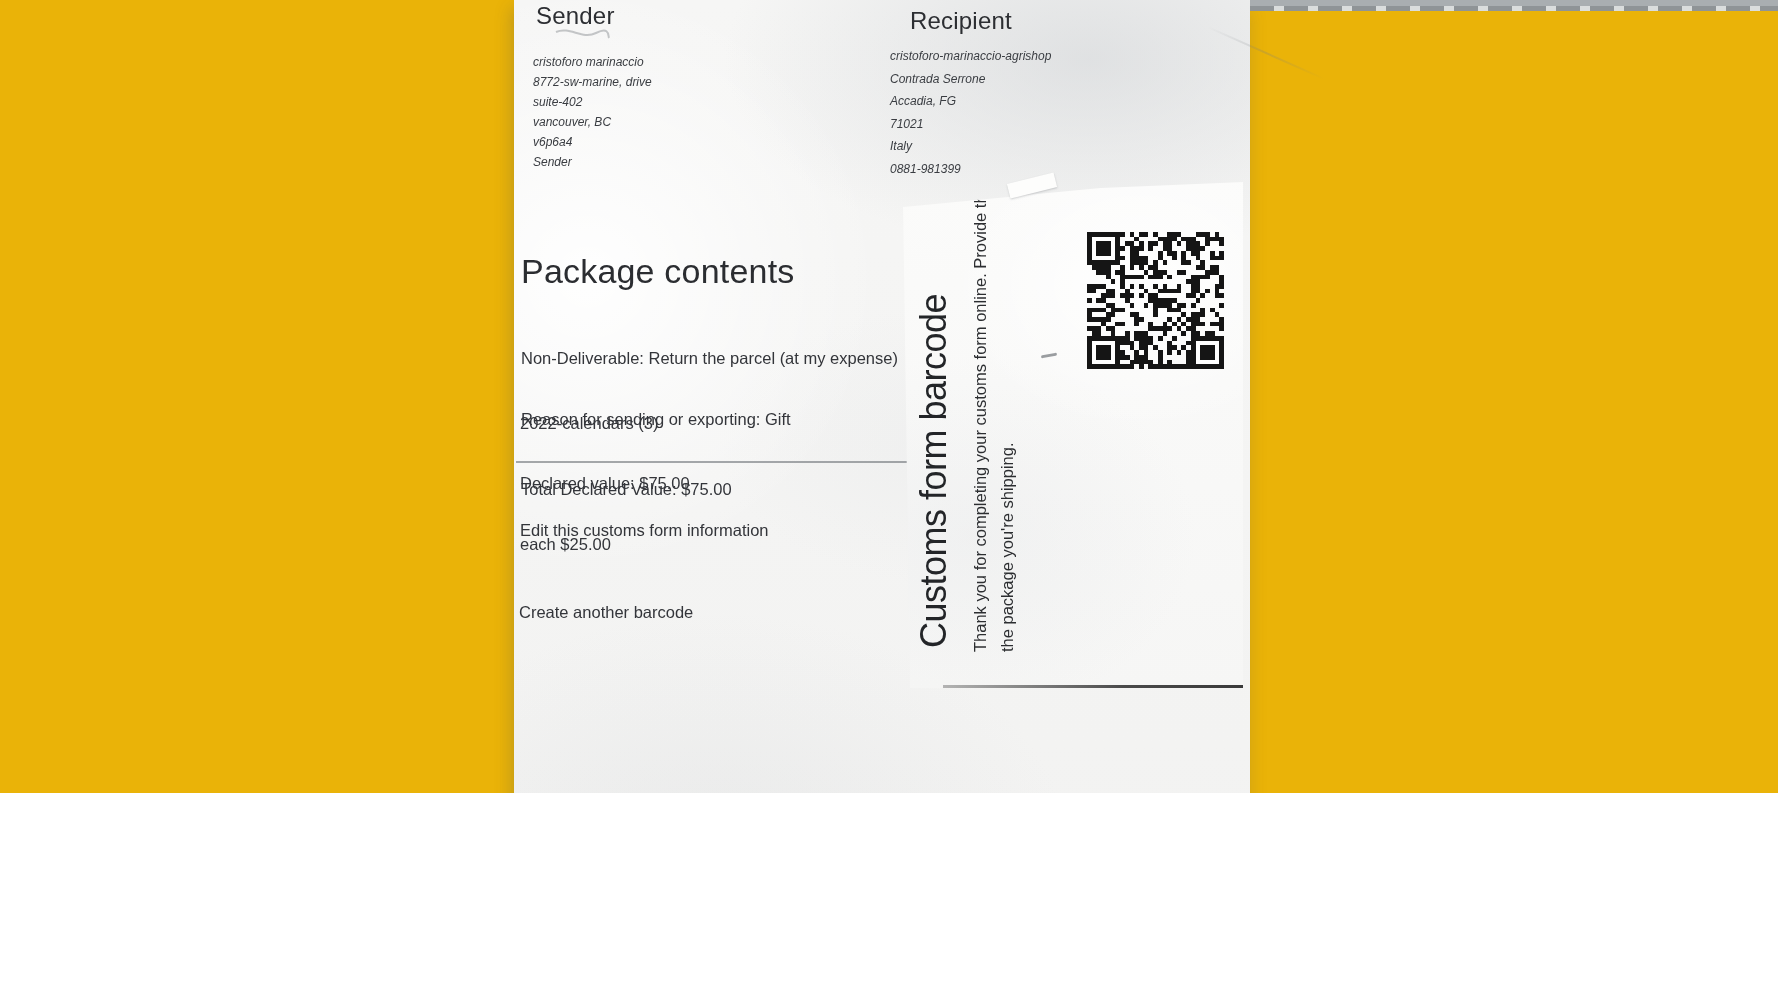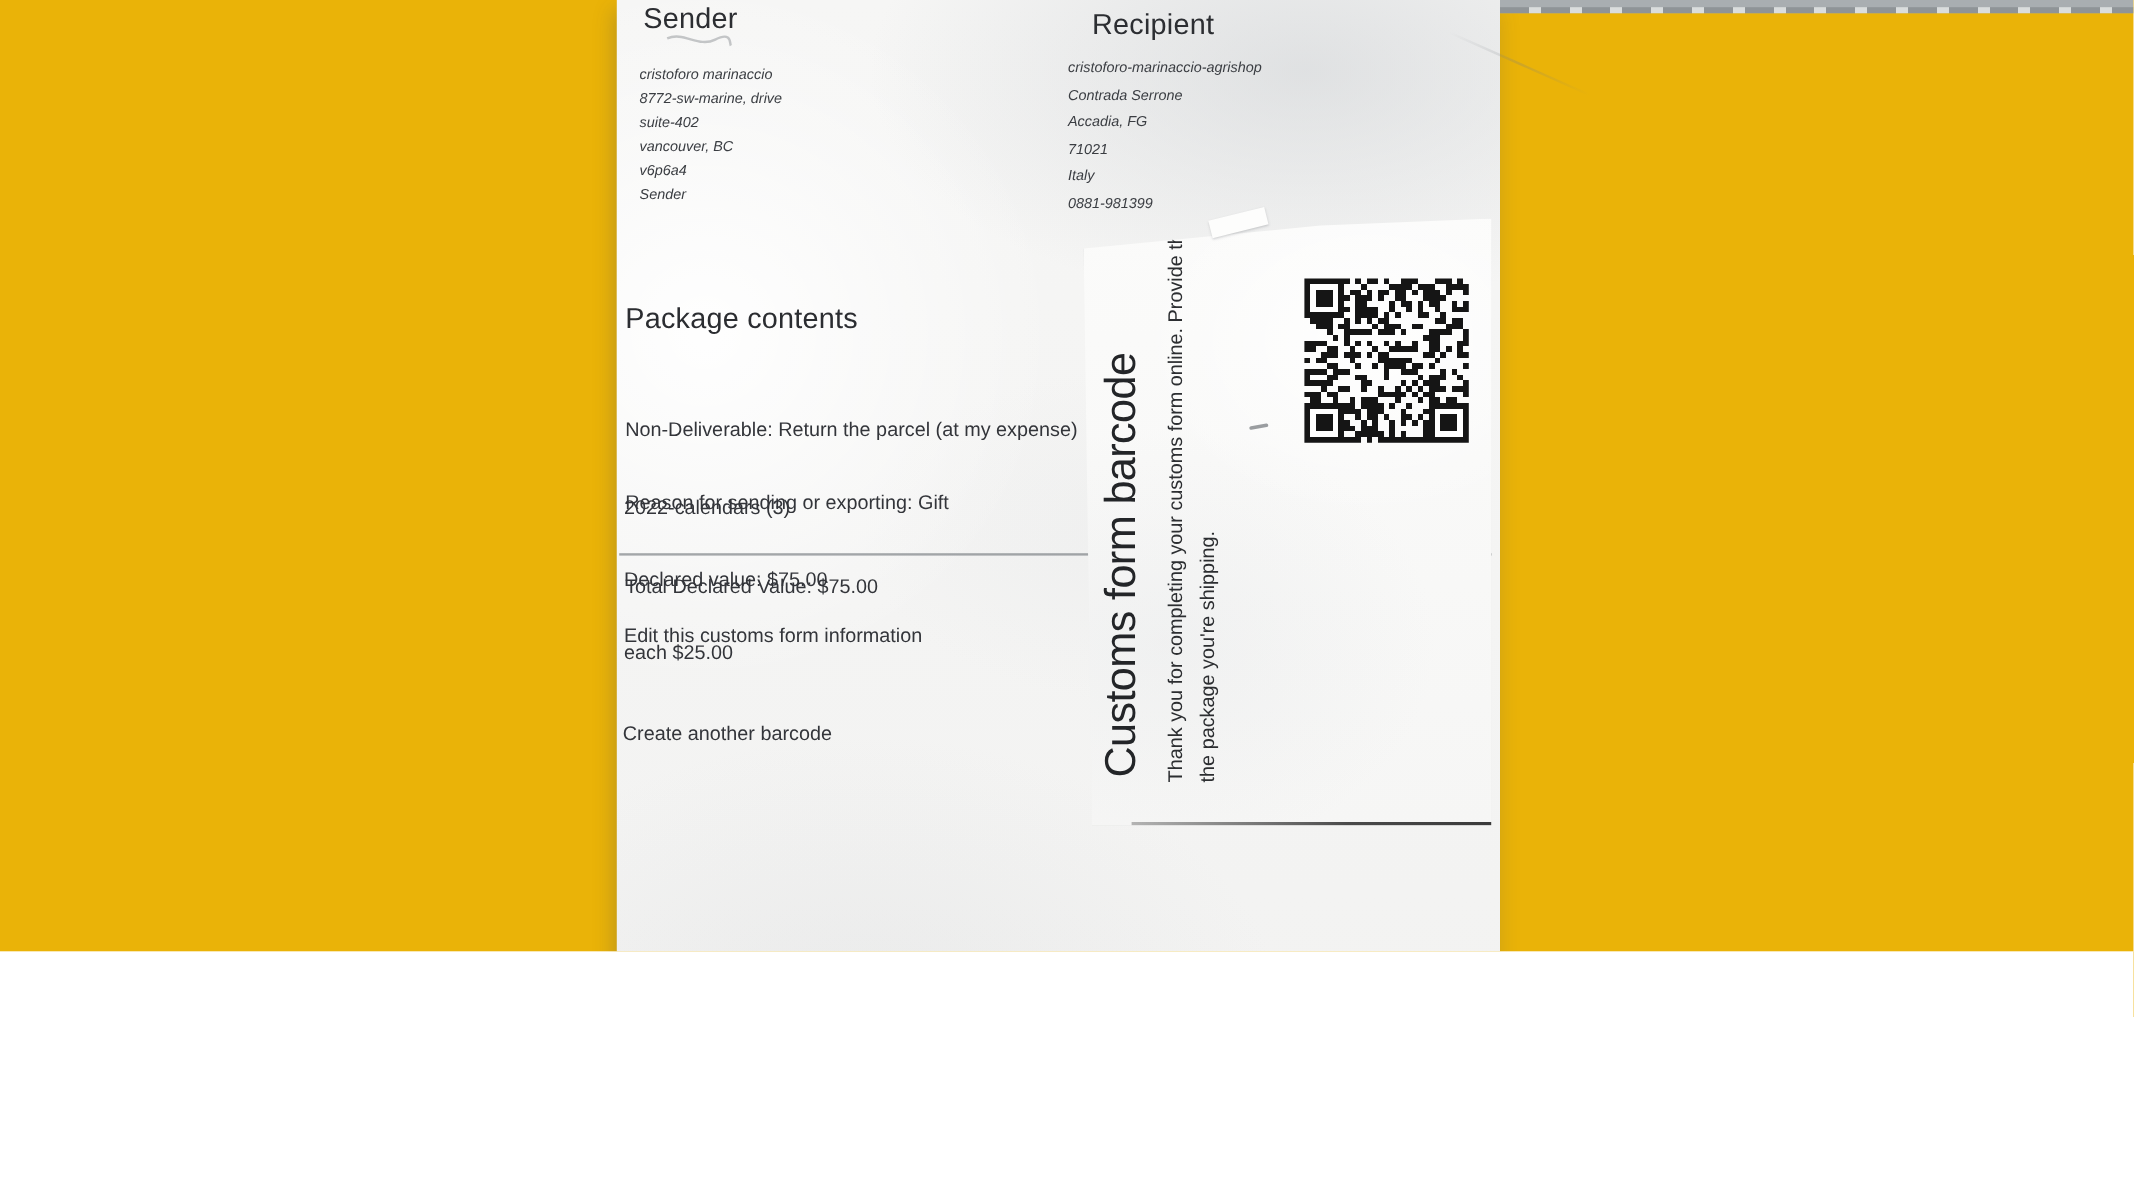--- a/index.html
+++ b/index.html
@@ -20,21 +20,21 @@
   .crease-d{position:absolute;left:688px;top:52px;width:128px;height:2px;border-radius:2px;
     background:linear-gradient(90deg,rgba(120,125,130,.0),rgba(120,125,130,.25),rgba(120,125,130,.0));transform:rotate(24deg);}
 
   
   .top-bar{position:absolute;left:1250px;top:0;width:528px;height:11px;background:#a9aeb1;}
   .top-bar::after{content:"";position:absolute;left:0;bottom:0;width:100%;height:5px;
     background:repeating-linear-gradient(90deg,#8f9497 0 24px,#dadddd 24px 34px);}
 
   
   .h-small{position:absolute;font-size:24px;color:#2c2e32;letter-spacing:.2px;}
-  .h-big{position:absolute;font-size:24px;color:#2b2d31;letter-spacing:.2px;}
+  .h-big{position:absolute;font-size:34px;color:#2b2d31;letter-spacing:.2px;}
   .addr{position:absolute;font-style:italic;font-size:12px;color:#3a3d42;}
   .addr div{white-space:pre;}
   .sender-addr div{line-height:20px;}
   .recip-addr div{line-height:22.5px;}
   .body-line{position:absolute;font-size:16.5px;color:#33353a;white-space:pre;}
   .lh23 div{line-height:23px;white-space:pre;}
   .lh22 div{line-height:22.3px;white-space:pre;}
   .rule{position:absolute;left:516px;top:461px;width:727px;height:1.5px;background:rgba(95,100,105,.55);}
   .bottom-line{position:absolute;left:478px;top:985px;width:737px;height:2px;border-radius:2px;
     background:linear-gradient(90deg,#777,#474747 40%,#3d3d3d);transform:rotate(.45deg);transform-origin:left center;}

